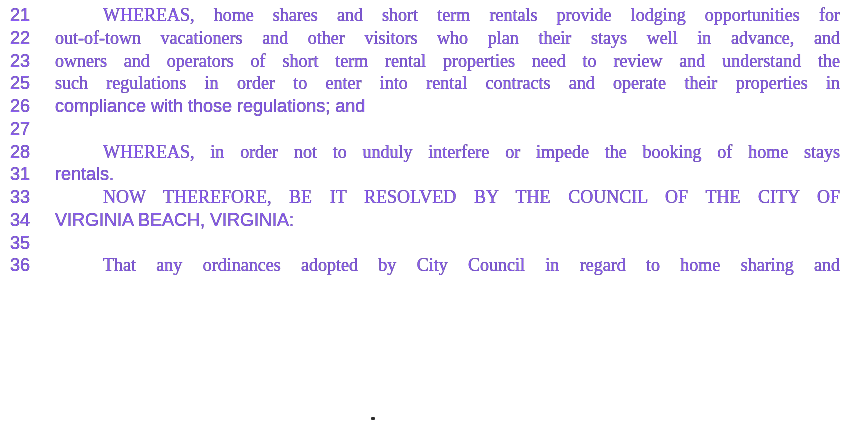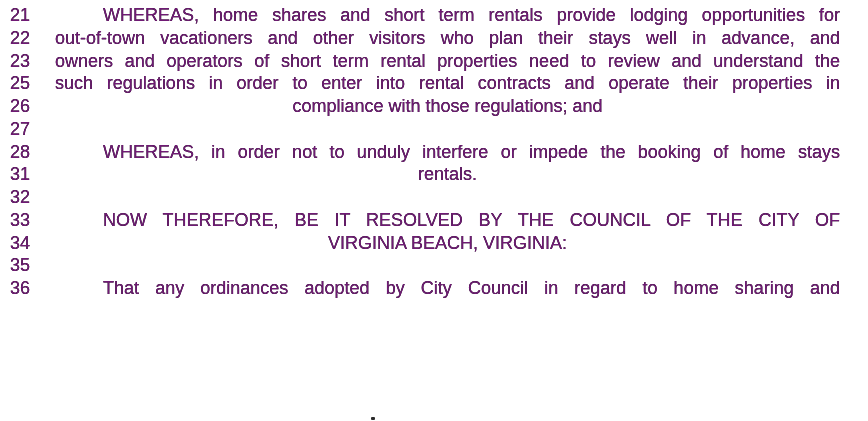--- a/index.html
+++ b/index.html
@@ -7,21 +7,21 @@
     padding: 0;
     background: #ffffff;
   }
   .page {
     position: relative;
     width: 868px;
     height: 421px;
     background: #ffffff;
     overflow: hidden;
     font-family: "Liberation Sans", sans-serif;
-    color: #701a75;
+    color: #8b5cf6;
     -webkit-font-smoothing: antialiased;
   }
   .doc {
     position: absolute;
     top: 4px;
     left: 0;
     right: 0;
   }
   .row {
     display: flex;
@@ -33,27 +33,28 @@
   .lineno {
     flex: 0 0 55px;
     box-sizing: border-box;
     padding-left: 10px;
     text-align: left;
   }
   .linetext {
     flex: 0 0 785px;
     box-sizing: border-box;
     width: 785px;
-    text-align: center;
+    text-align: left;
     white-space: nowrap;
   }
   .linetext.justify {
     white-space: normal;
     text-align: justify;
     text-align-last: justify;
+    font-family: Liberation Serif, serif;
   }
   .linetext.indent {
     padding-left: 48px;
   }
   .scan-artifact {
     position: absolute;
     left: 371px;
     top: 417px;
     width: 4px;
     height: 3px;
@@ -102,24 +103,20 @@
     <div class="linetext justify indent">WHEREAS, in order not to unduly interfere or impede the booking of home stays</div>
   </div>
 
 
 
   <div class="row">
     <div class="lineno">31</div>
     <div class="linetext">rentals.</div>
   </div>
 
-  <div class="row">
-    <div class="lineno">32</div>
-    <div class="linetext"></div>
-  </div>
 
   <div class="row">
     <div class="lineno">33</div>
     <div class="linetext justify indent">NOW THEREFORE, BE IT RESOLVED BY THE COUNCIL OF THE CITY OF</div>
   </div>
 
   <div class="row">
     <div class="lineno">34</div>
     <div class="linetext">VIRGINIA BEACH, VIRGINIA:</div>
   </div>

